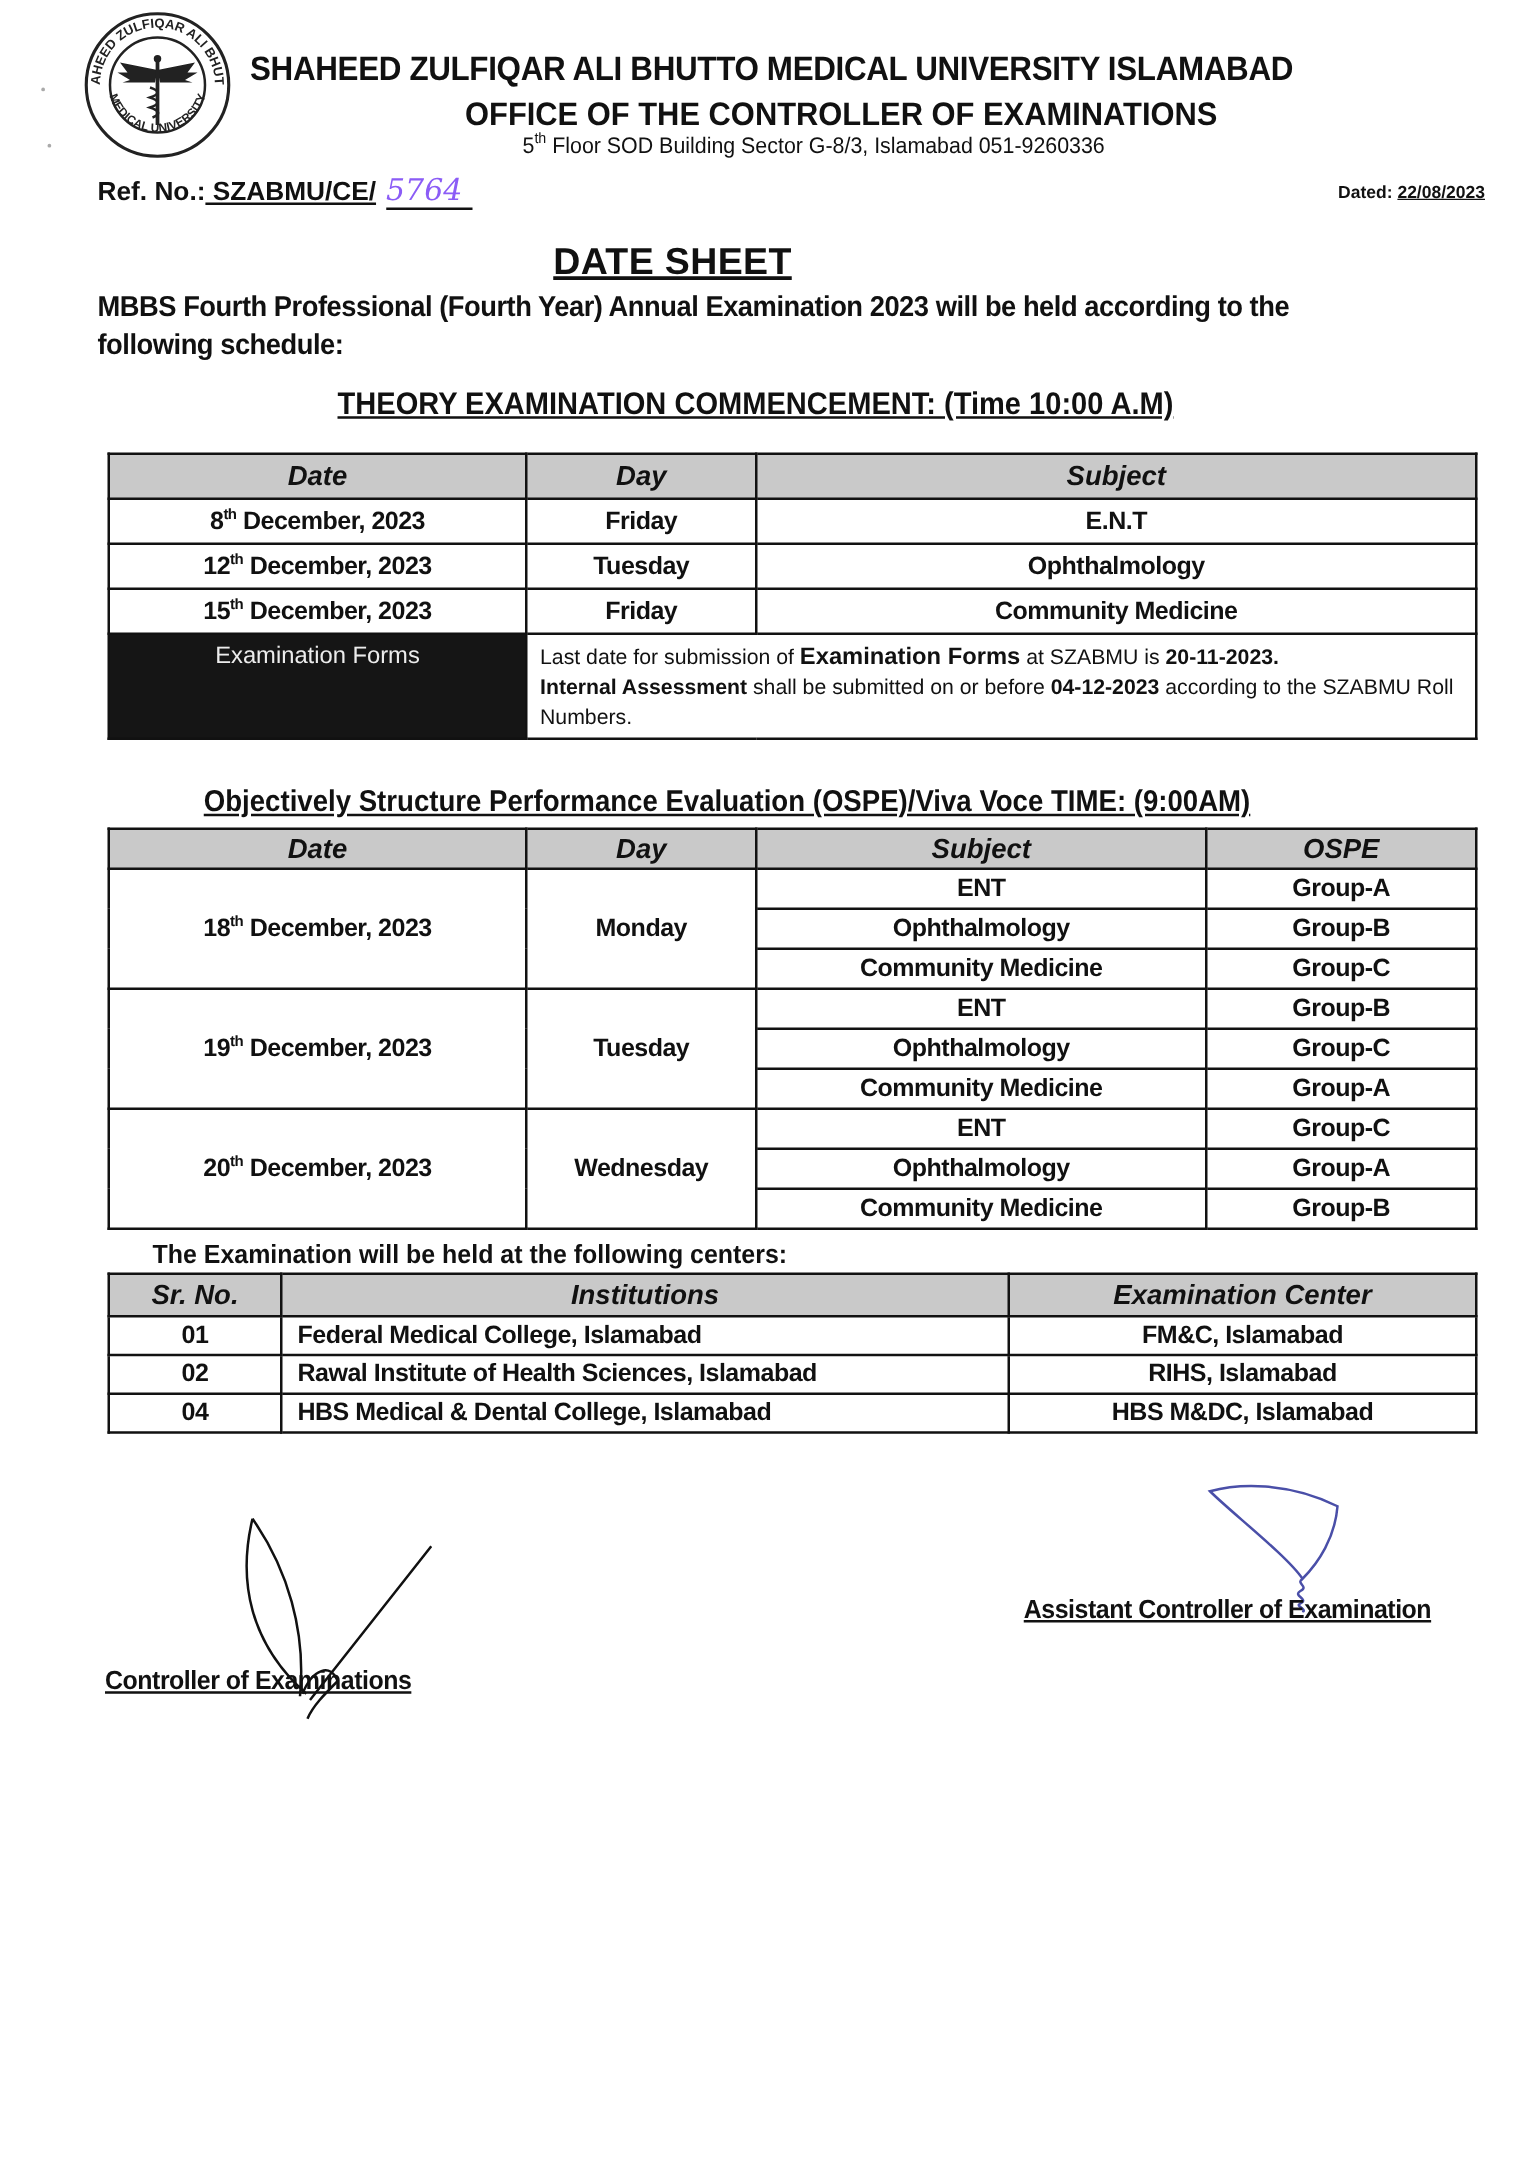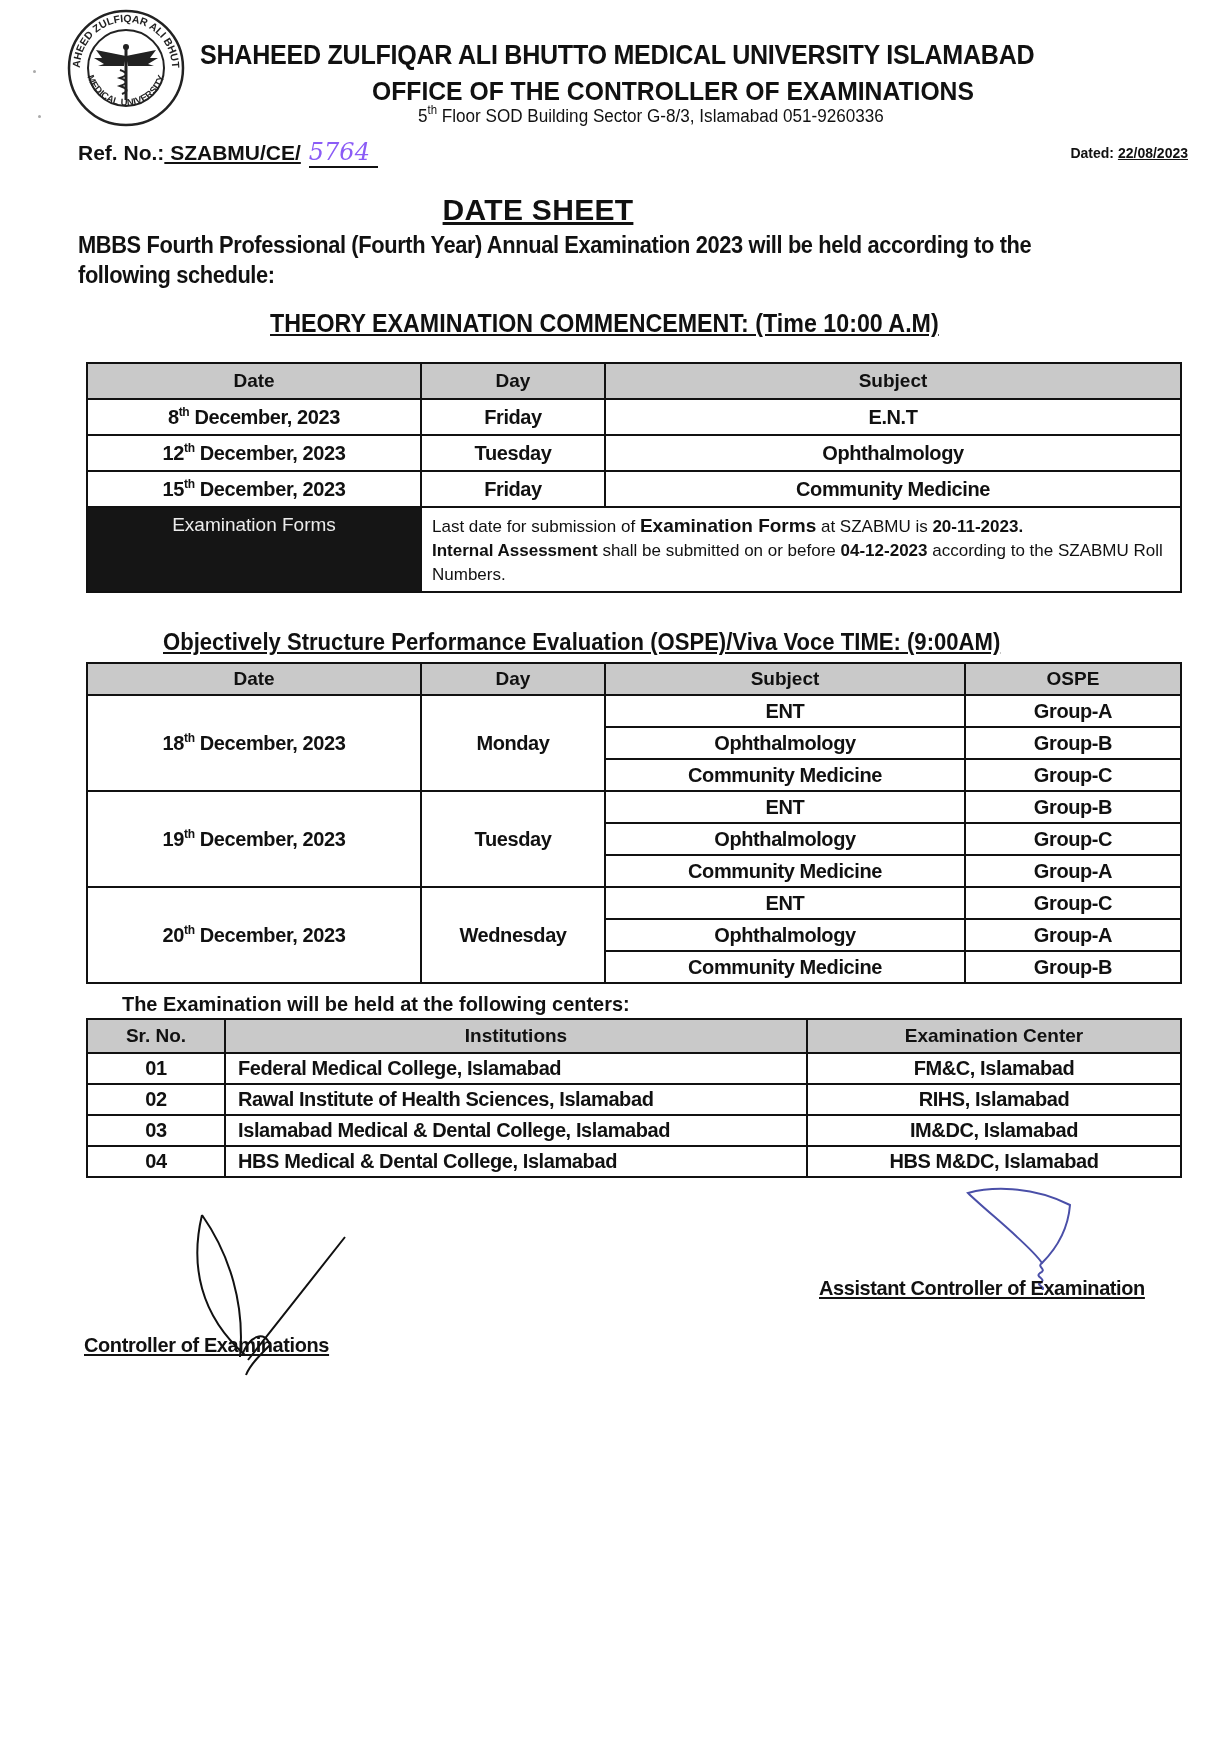--- a/index.html
+++ b/index.html
@@ -18,21 +18,21 @@
   #dated-line { right: 44px; top: 145px; font-size: 14px; font-weight: bold; white-space: nowrap; }
   #dated-line .u { text-decoration: underline; }
 
   #title { left: 0; width: 1076px; top: 193px; text-align: center; font-size: 30px; font-weight: bold; text-decoration: underline; letter-spacing: 0.3px; }
   #intro { left: 78px; top: 230px; width: 1080px; font-size: 23px; line-height: 30px; transform: scaleX(0.95); transform-origin: left; }
 
   #theory-heading { left: 270px; top: 309px; font-size: 25px; font-weight: bold; text-decoration: underline; white-space: nowrap; transform: scaleX(0.93); transform-origin: left; }
 
   table { border-collapse: collapse; position: absolute; table-layout: fixed; }
   td, th { border: 2px solid #111; padding: 0; text-align: center; font-family: "Liberation Sans", sans-serif; font-weight: bold; font-size: 20px; color: #111; }
-  th { background: #c9c9c9; font-size: 19px; }
+  th { background: #c9c9c9; font-size: 22px; font-style: italic; }
   sup { font-size: 12px; vertical-align: 8px; line-height: 0; }
 
   #theory-table { left: 86px; top: 362px; width: 1094px; }
   #theory-table th, #theory-table td { height: 34px; }
   #forms-label { background: #151515; color: #ececec; font-weight: normal; font-size: 19px; vertical-align: top; padding-top: 6px; }
   #forms-text { text-align: left; font-weight: normal; font-size: 17px; padding: 6px 10px 4px 10px; line-height: 24px; }
   #forms-text b { font-weight: bold; }
   #forms-text .big { font-size: 19px; }
 
   #ospe-heading { left: 163px; top: 628px; font-size: 24px; font-weight: bold; text-decoration: underline; white-space: nowrap; transform: scaleX(0.92); transform-origin: left; }
@@ -212,25 +212,20 @@
     <td class="cond">01</td>
     <td class="cond inst">Federal Medical College, Islamabad</td>
     <td class="cond">FM&amp;C, Islamabad</td>
   </tr>
   <tr>
     <td class="cond">02</td>
     <td class="cond inst">Rawal Institute of Health Sciences, Islamabad</td>
     <td class="cond">RIHS, Islamabad</td>
   </tr>
   <tr>
-    <td class="cond">03</td>
-    <td class="cond inst">Islamabad Medical &amp; Dental College, Islamabad</td>
-    <td class="cond">IM&amp;DC, Islamabad</td>
-  </tr>
-  <tr>
     <td class="cond">04</td>
     <td class="cond inst">HBS Medical &amp; Dental College, Islamabad</td>
     <td class="cond">HBS M&amp;DC, Islamabad</td>
   </tr>
 </tbody>
   </table>
 
 <svg id="sig-left" class="abs" viewBox="0 0 170 180">
   <path d="M12 10 C 0 60, 10 110, 55 150 M12 10 C 40 50, 55 100, 50 152" fill="none" stroke="#111" stroke-width="2"></path>
   <path d="M52 150 C 60 130, 75 125, 80 140 C 70 150, 60 160, 56 170 M58 155 L 155 32" fill="none" stroke="#111" stroke-width="2"></path>

